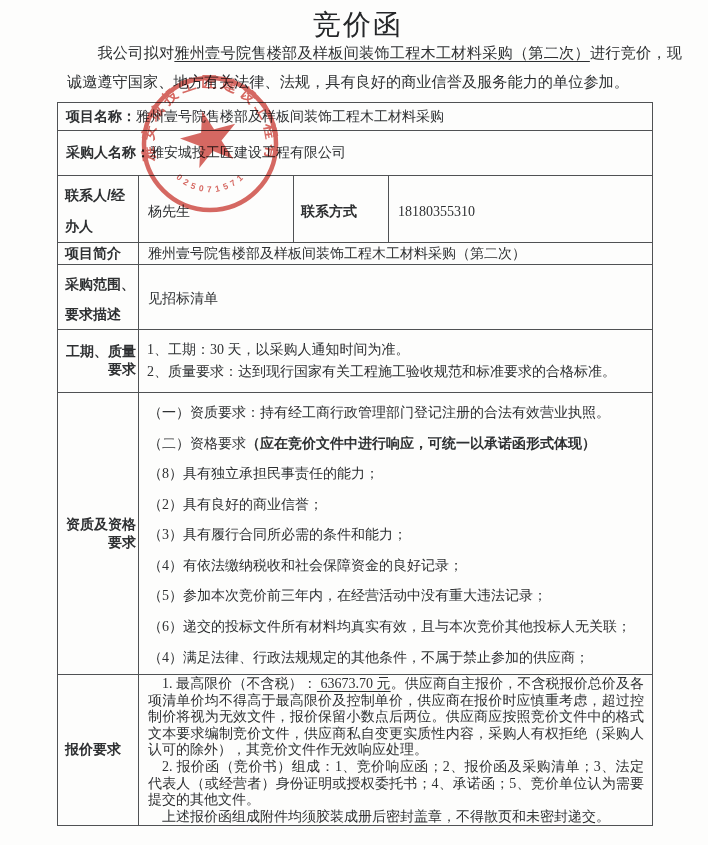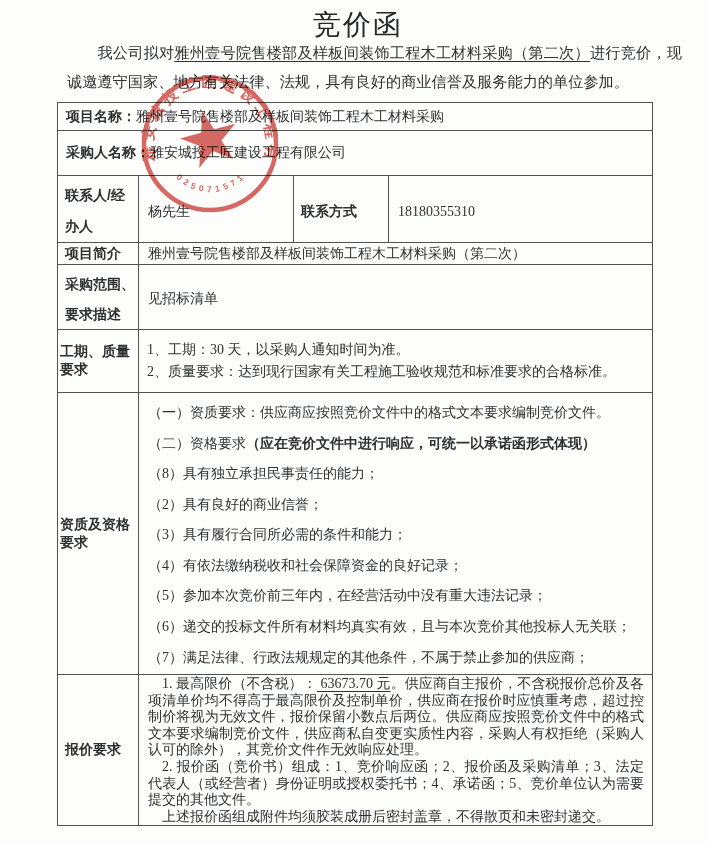--- a/index.html
+++ b/index.html
@@ -13,21 +13,21 @@
   .intro { position:absolute; left:47px; top:39px; width:615px;
            font-size:15.2px; line-height:28.5px; text-indent:2em; text-align:justify;margin-left:20px; }
   .u { text-decoration:underline; text-underline-offset:3px; }
 
   table.main { position:absolute; left:57px; top:102px; width:595px;
                border-collapse:collapse; table-layout:fixed; }
   table.main td { border:1px solid #505254; vertical-align:middle;
                   font-size:14px; color:#2e3032; overflow:hidden;margin-top:20px; }
   .lbl { font-family:"Liberation Sans","DejaVu Sans",sans-serif; font-weight:bold;
          padding:0 3px 0 7px; }
-  .lbl-center { text-align:left; padding:0 2px; }
+  .lbl-center { text-align:right; padding:0 2px; }
   .val { padding:0 6px 0 9px; }
   .inline-row { padding:0 6px 0 8px; }
   .inline-row .lead { font-family:"Liberation Sans","DejaVu Sans",sans-serif; font-weight:bold; }
   .vtop { vertical-align:top; }
   .two-line { line-height:30px; padding-top:4px; }
   .contact-cell { line-height:31px; padding-top:4px; }
   .sched-lines { line-height:22px;padding-left:8px; }
   .qual-cell { padding:4px 8px 0 9px; }
   .qual-line { height:30.6px; line-height:30.6px; white-space:nowrap; }
   .bold-hei { font-family:"Liberation Sans","DejaVu Sans",sans-serif; font-weight:bold; }
@@ -104,29 +104,29 @@
         <div>2、质量要求：达到现行国家有关工程施工验收规范和标准要求的合格标准。</div>
       </td>
     </tr>
 
     <tr style="height:282px">
       <td class="lbl lbl-center">
         <div>资质及资格</div>
         <div>要求</div>
       </td>
       <td colspan="3" class="qual-cell vtop">
-        <div class="qual-line">（一）资质要求：供应商应按照竞价文件中的格式文本要求编制竞价文件。</div>
+        <div class="qual-line">（一）资质要求：持有经工商行政管理部门登记注册的合法有效营业执照。</div>
         <div class="qual-line"><span>（二）资格要求</span><span class="bold-hei">（应在竞价文件中进行响应，可统一以承诺函形式体现）</span></div>
         <div class="qual-line">（8）具有独立承担民事责任的能力；</div>
         <div class="qual-line">（2）具有良好的商业信誉；</div>
         <div class="qual-line">（3）具有履行合同所必需的条件和能力；</div>
         <div class="qual-line">（4）有依法缴纳税收和社会保障资金的良好记录；</div>
         <div class="qual-line">（5）参加本次竞价前三年内，在经营活动中没有重大违法记录；</div>
         <div class="qual-line">（6）递交的投标文件所有材料均真实有效，且与本次竞价其他投标人无关联；</div>
-        <div class="qual-line">（7）满足法律、行政法规规定的其他条件，不属于禁止参加的供应商；</div>
+        <div class="qual-line">（4）满足法律、行政法规规定的其他条件，不属于禁止参加的供应商；</div>
       </td>
     </tr>
 
 
     <tr style="height:151px">
       <td class="lbl">报价要求</td>
       <td colspan="3" class="quote-cell vtop">
         <p><span>1. 最高限价（不含税）：</span><span class="u"> 63673.70 元</span><span>。供应商自主报价，不含税报价总价及各项清单价均不得高于最高限价及控制单价，供应商在报价时应慎重考虑，超过控制价将视为无效文件，报价保留小数点后两位。供应商应按照竞价文件中的格式文本要求编制竞价文件，供应商私自变更实质性内容，采购人有权拒绝（采购人认可的除外），其竞价文件作无效响应处理。</span></p>
         <p class="hang">2. 报价函（竞价书）组成：1、竞价响应函；2、报价函及采购清单；3、法定代表人（或经营者）身份证明或授权委托书；4、承诺函；5、竞价单位认为需要提交的其他文件。</p>
         <p class="hang">上述报价函组成附件均须胶装成册后密封盖章，不得散页和未密封递交。</p>

